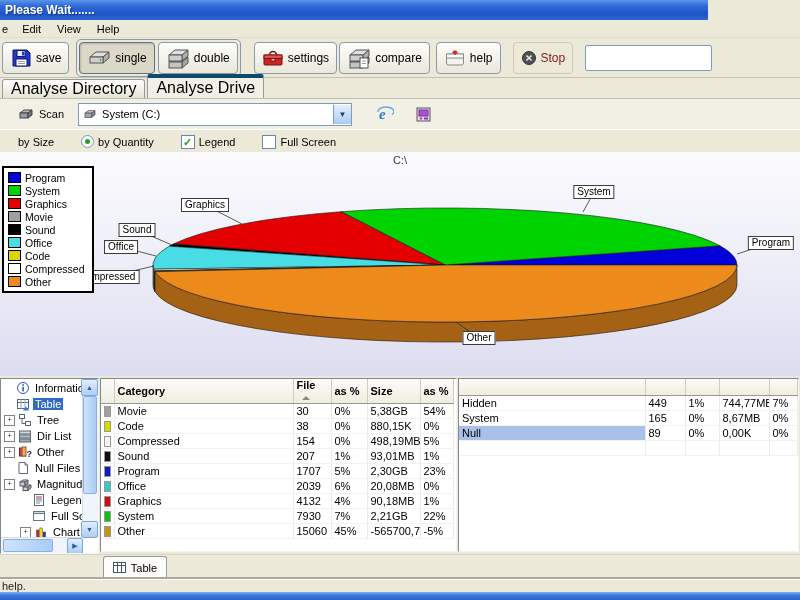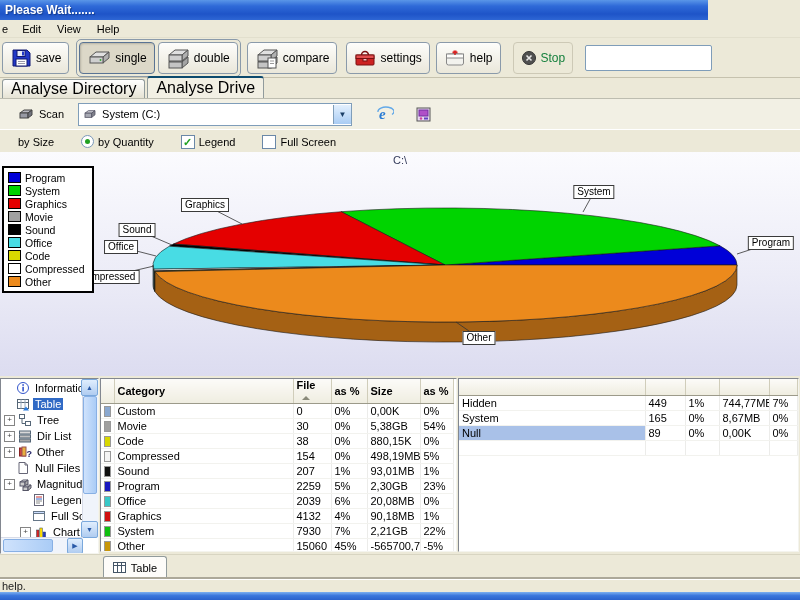--- a/index.html
+++ b/index.html
@@ -13,30 +13,30 @@
   .menubar{position:absolute;left:0;top:20px;width:800px;height:17px;background:#ECE9D8;
     display:flex;align-items:center;border-bottom:1px solid #e2dfcd;}
   .menuitem{padding:1px 8px;font-size:11px;}
   .menuitem:first-child{padding-left:2px;padding-right:6px;}
   
   .toolbar{position:absolute;left:0;top:38px;width:800px;height:39px;background:#ECE9D8;
     border-bottom:1px solid #c6c2ae;display:flex;align-items:center;}
   .tbtn{display:flex;align-items:center;gap:4px;height:30px;padding:0 7px;margin-left:2px;
     background:linear-gradient(180deg,#fdfdfb,#eae7da);border:1px solid #8a9aaa;border-radius:4px;font-size:12px;}
   .tbtn.pressed{background:#dcd8c8;border-color:#5a7494;box-shadow:inset 1px 1px 2px #b8b4a4;}
-  .tbtn.disabled{background:#ece9d8;border:1px solid #cdc9b6;color:#15803d;}
+  .tbtn.disabled{background:#ece9d8;border:1px solid #cdc9b6;color:#7f1d1d;}
   .tb-group{display:flex;gap:3px;border:1px solid #8a9aaa;border-radius:5px;
     padding:2px;margin-left:7px;margin-right:4px;background:#ECE9D8;}
   .tb-field{width:125px;height:24px;background:#fff;border:1px solid #7F9DB9;margin-left:12px;border-radius:2px;}
   
   .tabsrow{position:absolute;left:0;top:78px;width:800px;height:20px;display:flex;align-items:flex-end;padding-left:2px;}
   .tab{height:18px;display:flex;align-items:center;padding:0 8px;font-size:16px;
     border:1px solid #919b9c;border-bottom:none;border-radius:3px 3px 0 0;
     background:linear-gradient(180deg,#fefefe,#e6e3d4);margin-right:2px;}
-  .tab.active{height:20px;background:#f2f0e4;border-top:2px solid #0c4a6e;position:relative;z-index:3;}
+  .tab.active{height:20px;background:#f2f0e4;border-top:4px solid #0c4a6e;position:relative;z-index:3;}
   .scanrow{position:absolute;left:0;top:98px;width:800px;height:30px;background:#f2f0e4;
     border-top:1px solid #bdbdb0;border-bottom:1px solid #aca899;display:flex;align-items:center;}
   .scanbtn{display:flex;align-items:center;gap:5px;margin-left:18px;}
   .combo{display:flex;align-items:center;width:268px;height:21px;background:#fff;
     border:1px solid #7F9DB9;margin-left:14px;padding-left:4px;gap:5px;}
   .combo-arrow{margin-left:auto;width:17px;height:19px;display:flex;align-items:center;justify-content:center;
     background:linear-gradient(180deg,#e3f0fd,#a9ccf4);border-left:1px solid #7F9DB9;color:#1a3e66;font-size:8px;}
   .quickicons{display:flex;gap:22px;margin-left:24px;align-items:center;}
   
   .optionsrow{position:absolute;left:0;top:129px;width:800px;height:23px;background:#ECE9D8;
@@ -140,44 +140,44 @@
               <polygon points="16,8 22,3 22,9 16,14" fill="#a4a4a4" stroke="#555"></polygon>
               <rect x="3" y="8" width="13" height="6" fill="#c4c4c4" stroke="#555"></rect>
             </g>
             <polygon points="3,8 9,3 22,3 16,8" fill="#e0e0e0" stroke="#555"></polygon>
             <polygon points="16,8 22,3 22,9 16,14" fill="#b0b0b0" stroke="#555"></polygon>
             <rect x="3" y="8" width="13" height="6" fill="#cfcfcf" stroke="#555"></rect>
           </svg>
         <span>double</span>
       </div>
     </div>
+    <div class="tbtn" style="margin-left:9px">
+      <svg width="22" height="18" viewBox="0 0 22 18">
+          <path d="M7.5 6 a3.5 3.5 0 0 1 7 0" fill="none" stroke="#7a1010" stroke-width="1.5"></path>
+          <rect x="2" y="6" width="18" height="10" rx="1" fill="#cc2222" stroke="#7a1010"></rect>
+          <rect x="2" y="6" width="18" height="3.5" fill="#e45050" stroke="#7a1010"></rect>
+          <rect x="9" y="9.5" width="4" height="2.5" fill="#f0c0c0" stroke="#7a1010"></rect>
+        </svg>
+      <span>settings</span>
+    </div>
     <div class="tbtn">
       <svg width="24" height="22" viewBox="0 0 24 22">
           <g transform="translate(0,7)">
             <polygon points="3,8 9,3 22,3 16,8" fill="#d4d4d4" stroke="#555"></polygon>
             <polygon points="16,8 22,3 22,9 16,14" fill="#a4a4a4" stroke="#555"></polygon>
             <rect x="3" y="8" width="13" height="6" fill="#c4c4c4" stroke="#555"></rect>
           </g>
           <polygon points="3,8 9,3 22,3 16,8" fill="#e0e0e0" stroke="#555"></polygon>
           <polygon points="16,8 22,3 22,9 16,14" fill="#b0b0b0" stroke="#555"></polygon>
           <rect x="3" y="8" width="13" height="6" fill="#cfcfcf" stroke="#555"></rect>
           <rect x="13" y="11" width="8" height="10" fill="#fff" stroke="#555"></rect>
           <line x1="15" y1="14" x2="19" y2="14" stroke="#999"></line>
           <line x1="15" y1="16.5" x2="19" y2="16.5" stroke="#999"></line>
         </svg>
       <span>compare</span>
-    </div>
-    <div class="tbtn" style="margin-left:9px">
-      <svg width="22" height="18" viewBox="0 0 22 18">
-          <path d="M7.5 6 a3.5 3.5 0 0 1 7 0" fill="none" stroke="#7a1010" stroke-width="1.5"></path>
-          <rect x="2" y="6" width="18" height="10" rx="1" fill="#cc2222" stroke="#7a1010"></rect>
-          <rect x="2" y="6" width="18" height="3.5" fill="#e45050" stroke="#7a1010"></rect>
-          <rect x="9" y="9.5" width="4" height="2.5" fill="#f0c0c0" stroke="#7a1010"></rect>
-        </svg>
-      <span>settings</span>
     </div>
     <div class="tbtn" style="margin-left:6px">
       <svg width="22" height="18" viewBox="0 0 22 18">
           <rect x="8.5" y="2.5" width="5" height="3" fill="#d22"></rect>
           <rect x="9.5" y="1.5" width="3" height="5" fill="#d22"></rect>
           <rect x="2.5" y="5" width="17" height="11" rx="2" fill="#f2f2ee" stroke="#888"></rect>
           <rect x="2.5" y="5" width="17" height="4" fill="#fdfdfb" stroke="#888"></rect>
           <circle cx="11" cy="5" r="1" fill="#c22"></circle>
         </svg>
       <span>help</span>
@@ -453,28 +453,20 @@
           <tbody>
             <tr>
               <th class="icol"></th>
               <th>Category</th>
               <th>File<span class="sortmark"></span></th>
               <th>as %</th>
               <th>Size</th>
               <th>as %</th>
             </tr>
             <tr>
-              <td class="icol"><span class="sw" style="background:#8aa8d0"></span></td>
-              <td>Custom</td>
-              <td>0</td>
-              <td>0%</td>
-              <td>0,00K</td>
-              <td>0%</td>
-            </tr>
-            <tr>
               <td class="icol"><span class="sw" style="background:#a0a0a0"></span></td>
               <td>Movie</td>
               <td>30</td>
               <td>0%</td>
               <td>5,38GB</td>
               <td>54%</td>
             </tr>
             <tr>
               <td class="icol"><span class="sw" style="background:#d8d800"></span></td>
               <td>Code</td>
@@ -495,21 +487,21 @@
               <td class="icol"><span class="sw" style="background:#101010"></span></td>
               <td>Sound</td>
               <td>207</td>
               <td>1%</td>
               <td>93,01MB</td>
               <td>1%</td>
             </tr>
             <tr>
               <td class="icol"><span class="sw" style="background:#1818c0"></span></td>
               <td>Program</td>
-              <td>2259</td>
+              <td>1707</td>
               <td>5%</td>
               <td>2,30GB</td>
               <td>23%</td>
             </tr>
             <tr>
               <td class="icol"><span class="sw" style="background:#38c8c8"></span></td>
               <td>Office</td>
               <td>2039</td>
               <td>6%</td>
               <td>20,08MB</td>

